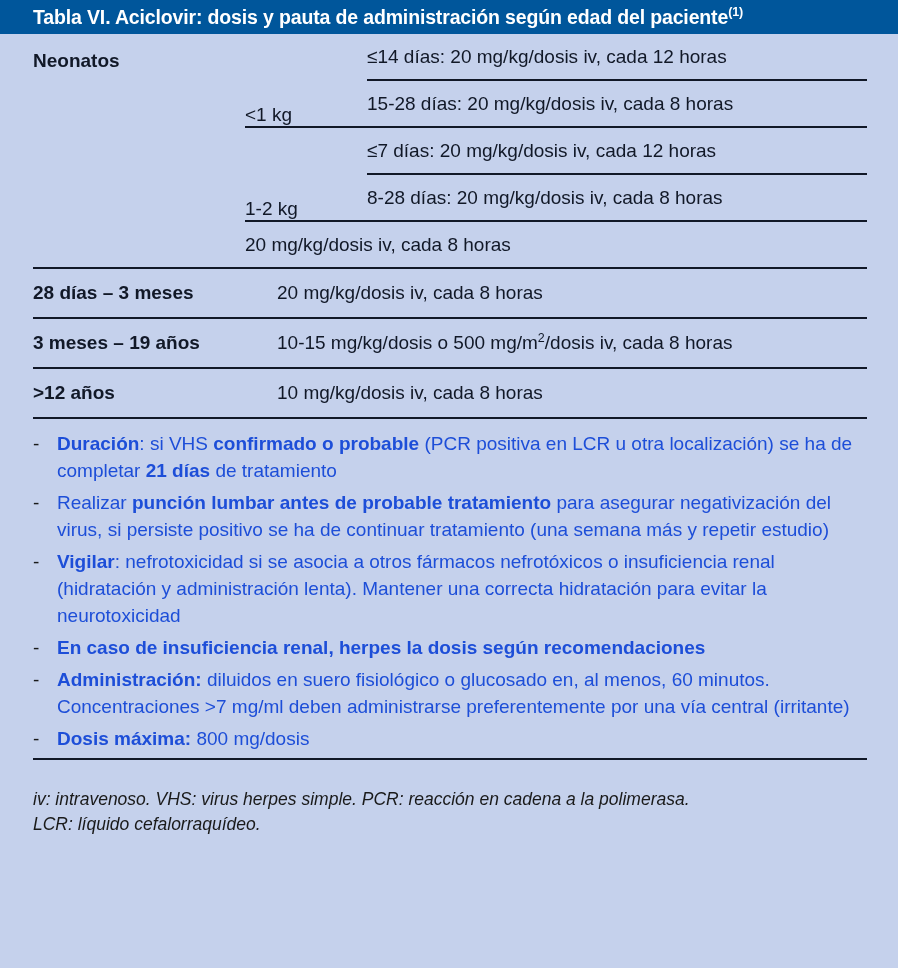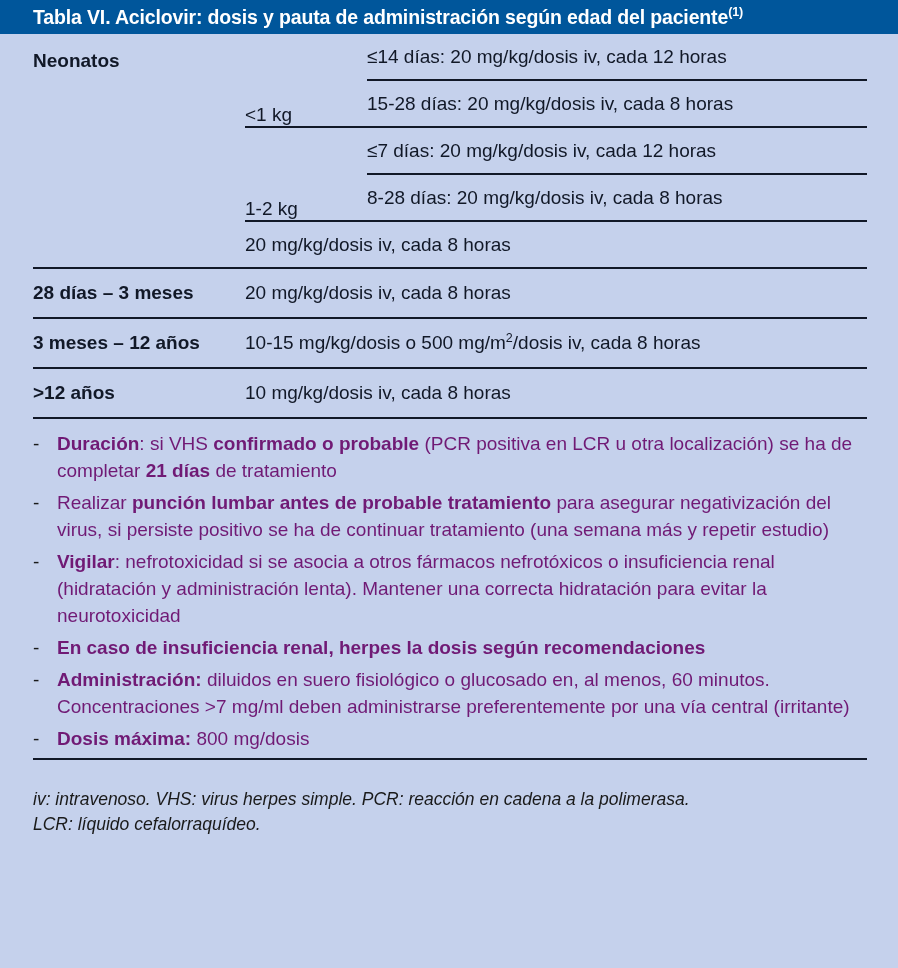--- a/index.html
+++ b/index.html
@@ -105,20 +105,21 @@
   .rule-inner-dose {
     height: 2px;
     background: #111827;
     margin-right: 31px;
   }
 
   .age-row {
     display: flex;
     align-items: center;
     height: 48px;
+    gap: 32px;
   }
   .age-label {
     width: 245px;
     flex: 0 0 245px;
     box-sizing: border-box;
     padding-left: 33px;
     font-size: 19px;
     font-weight: bold;
   }
   .age-dose {
@@ -142,21 +143,21 @@
   .note-dash {
     flex: 0 0 24px;
     font-size: 19px;
     line-height: 27px;
     color: #1a1a1a;
   }
   .note-text {
     flex: 1 1 auto;
     font-size: 19px;
     line-height: 27px;
-    color: #701a75;
+    color: #1d4ed8;
   }
   .note-text b {
     font-weight: bold;
   }
 
   
   .footnote-rule {
     height: 2px;
     background: #111827;
     margin: 6px 31px 0 33px;
@@ -217,21 +218,21 @@
 
     <div class="rule rule-full"></div>
 
     <div class="age-row">
       <div class="age-label">28 días – 3 meses</div>
       <div class="age-dose"><span>20 mg/kg/dosis iv, cada 8 horas</span></div>
     </div>
     <div class="rule rule-full"></div>
 
     <div class="age-row">
-      <div class="age-label">3 meses – 12 años</div>
+      <div class="age-label">3 meses – 19 años</div>
       <div class="age-dose"><span>10-15 mg/kg/dosis o 500 mg/m</span><sup class="m2">2</sup><span>/dosis iv, cada 8 horas</span></div>
     </div>
     <div class="rule rule-full"></div>
 
     <div class="age-row">
       <div class="age-label">&gt;12 años</div>
       <div class="age-dose"><span>10 mg/kg/dosis iv, cada 8 horas</span></div>
     </div>
     <div class="rule rule-full"></div>
 

